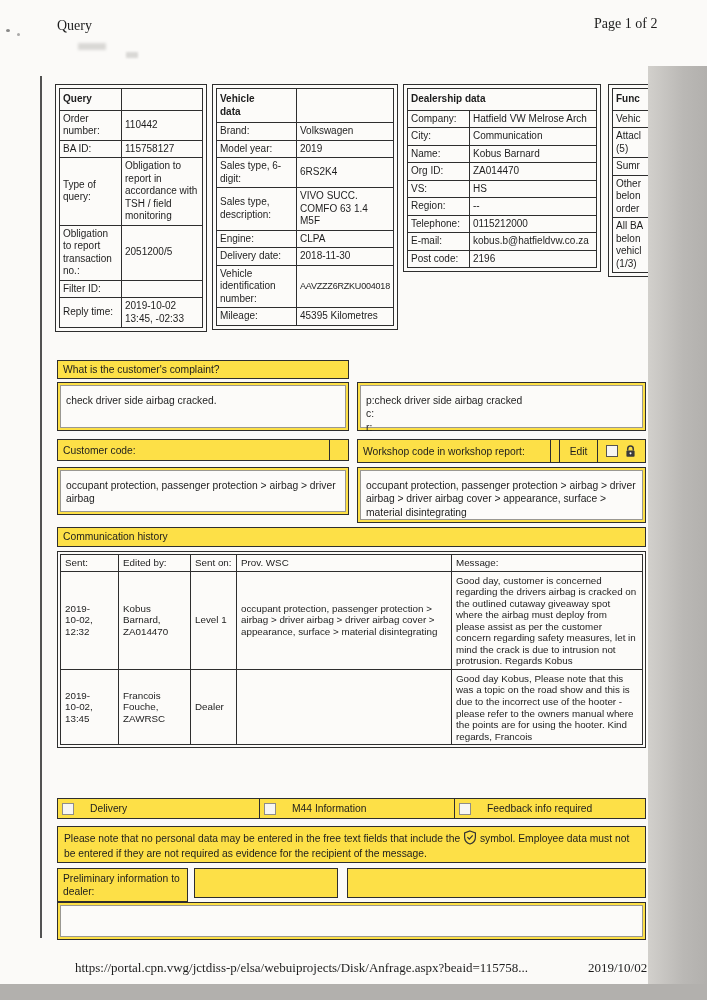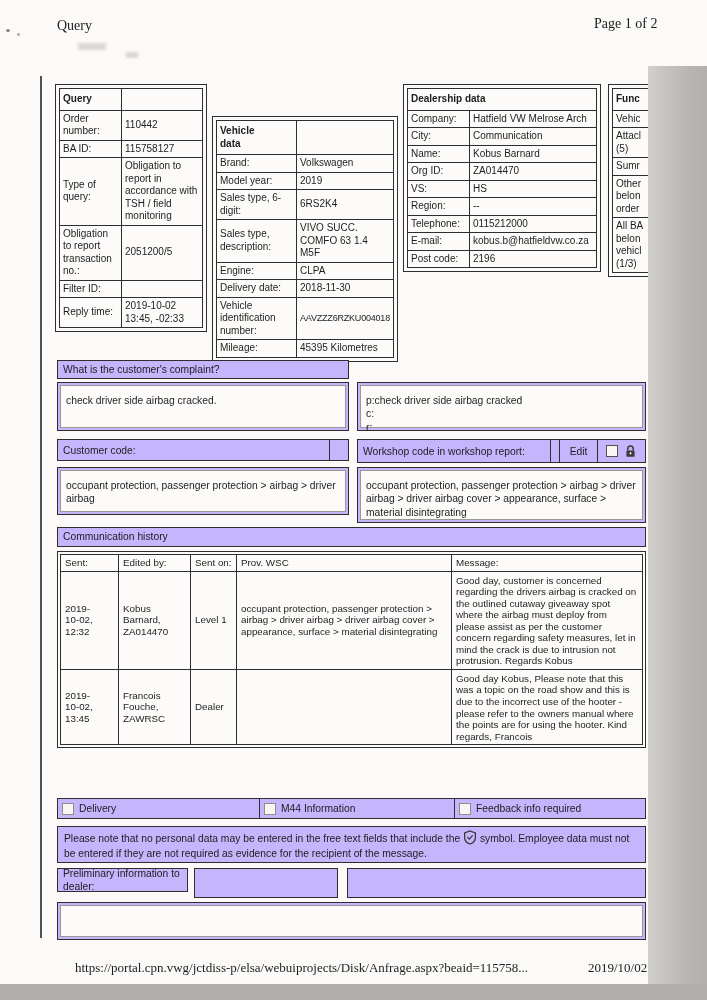--- a/index.html
+++ b/index.html
@@ -9,38 +9,38 @@
   
   .panel{position:absolute;border:1px solid #2e2e2e;background:#fcfbf9;padding:3px;box-sizing:border-box;}
   table.kv{width:100%;border-collapse:collapse;font-size:10px;line-height:1.25;}
   table.kv td{border:1px solid #2e2e2e;padding:2px 3px;vertical-align:middle;}
   table.kv td.lbl{}
   table.kv td.ttl{font-weight:bold;padding:4px 3px;}
   .b{font-weight:normal;}
   .pre{white-space:pre-line;}
   .vin{font-size:9px;letter-spacing:-0.2px;}
   
-  .box{position:absolute;border:1px solid #2e2e2e;background:#c4b5fd;box-sizing:border-box;font-size:10.3px;}
+  .box{position:absolute;border:1px solid #2e2e2e;background:#fde047;box-sizing:border-box;font-size:10.3px;}
   .label-box{padding:2px 5px;line-height:1.3;}
   .dbl{padding:2px;}
   .dbl .inner{border:1px solid #9a9892;width:100%;height:100%;box-sizing:border-box;padding:8px 5px;line-height:1.3;background:#fcfbf9;}
   
   .hrow{display:flex;align-items:stretch;}
   .hrow .cell{border-left:1px solid #2e2e2e;display:flex;align-items:center;justify-content:center;box-sizing:border-box;}
   .hrow .grow{flex:1;display:flex;align-items:center;padding:0 5px;}
   .cb{display:inline-block;width:12px;height:12px;border:1px solid #8f8d89;background:#f7f6f3;box-sizing:border-box;}
   .cb.dark{border-color:#55534f;}
   
   table.comm{width:100%;border-collapse:collapse;font-size:9.8px;line-height:1.18;}
   table.comm td,table.comm th{border:1px solid #2e2e2e;padding:2px 4px;text-align:left;font-weight:normal;vertical-align:middle;}
   table.comm th{vertical-align:middle;}
   table.comm td.msg{vertical-align:top;padding-top:3px;}
   
   .flags{display:flex;}
-  .flag-cell{border-left:1px solid #2e2e2e;display:flex;align-items:center;gap:5px;padding:0 4px;box-sizing:border-box;font-size:10.3px;}
+  .flag-cell{border-left:1px solid #2e2e2e;display:flex;align-items:center;gap:16px;padding:0 4px;box-sizing:border-box;font-size:10.3px;}
   .flag-cell:first-child{border-left:none;}
   
   .edge-band{position:absolute;z-index:30;}
   .artifact{position:absolute;z-index:5;}
   .icon-svg{display:inline-block;vertical-align:-3px;}
 </style>
 </head>
 <body>
 
 <div id="scan-page">
@@ -87,21 +87,21 @@
           </tr>
       <tr>
             <td class="lbl b">Reply time:</td>
           <td><span class="pre">2019-10-02
 13:45, </span><span class="b">-02:33</span></td>
           </tr>
     </tbody>
       </table>
   </div>
 
-  <div class="panel" style="left:212px;top:84px;width:186px;margin-top:32px;">
+  <div class="panel" style="left:212px;top:84px;width:186px;">
     <table class="kv">
       <colgroup>
           <col style="width:80px;">
           <col>
         </colgroup>
       <tbody>
           <tr>
             <td class="ttl pre">Vehicle
 data</td>
             <td></td>
@@ -318,21 +318,21 @@
 
   <div class="box" style="left:57px;top:826px;width:589px;height:37px;padding:3px 6px;line-height:1.45;">
     <span>Please note that no personal data may be entered in the free text fields that include the</span>
     <svg class="icon-svg" width="14" height="15" viewBox="0 0 14 15">
       <path d="M7 1 L12.4 3 V7.2 C12.4 10.8 10 13 7 14 C4 13 1.6 10.8 1.6 7.2 V3 Z" fill="none" stroke="#333" stroke-width="1.2"></path>
       <path d="M4.4 7.2 L6.3 9.2 L9.7 5.4" fill="none" stroke="#333" stroke-width="1.2"></path>
     </svg>
     <span>symbol. Employee data must not be entered if they are not required as evidence for the recipient of the message.</span>
   </div>
 
-  <div class="box label-box" style="left:57px;top:868px;width:131px;height:24px;display:flex;align-items:center;">Preliminary information to dealer:</div>
+  <div class="box label-box" style="left:57px;top:868px;width:131px;height:34px;display:flex;align-items:center;">Preliminary information to dealer:</div>
   <div class="box" style="left:194px;top:868px;width:144px;height:30px;"></div>
   <div class="box" style="left:347px;top:868px;width:299px;height:30px;"></div>
 
   <div class="box dbl" style="left:57px;top:902px;width:589px;height:38px;">
     <div class="inner"></div>
   </div>
 
   <div class="serif" style="position:absolute;left:75px;top:960px;font-size:13px;">https://portal.cpn.vwg/jctdiss-p/elsa/webuiprojects/Disk/Anfrage.aspx?beaid=115758...</div>
   <div class="serif" style="position:absolute;left:588px;top:960px;font-size:13px;">2019/10/02</div>
 

